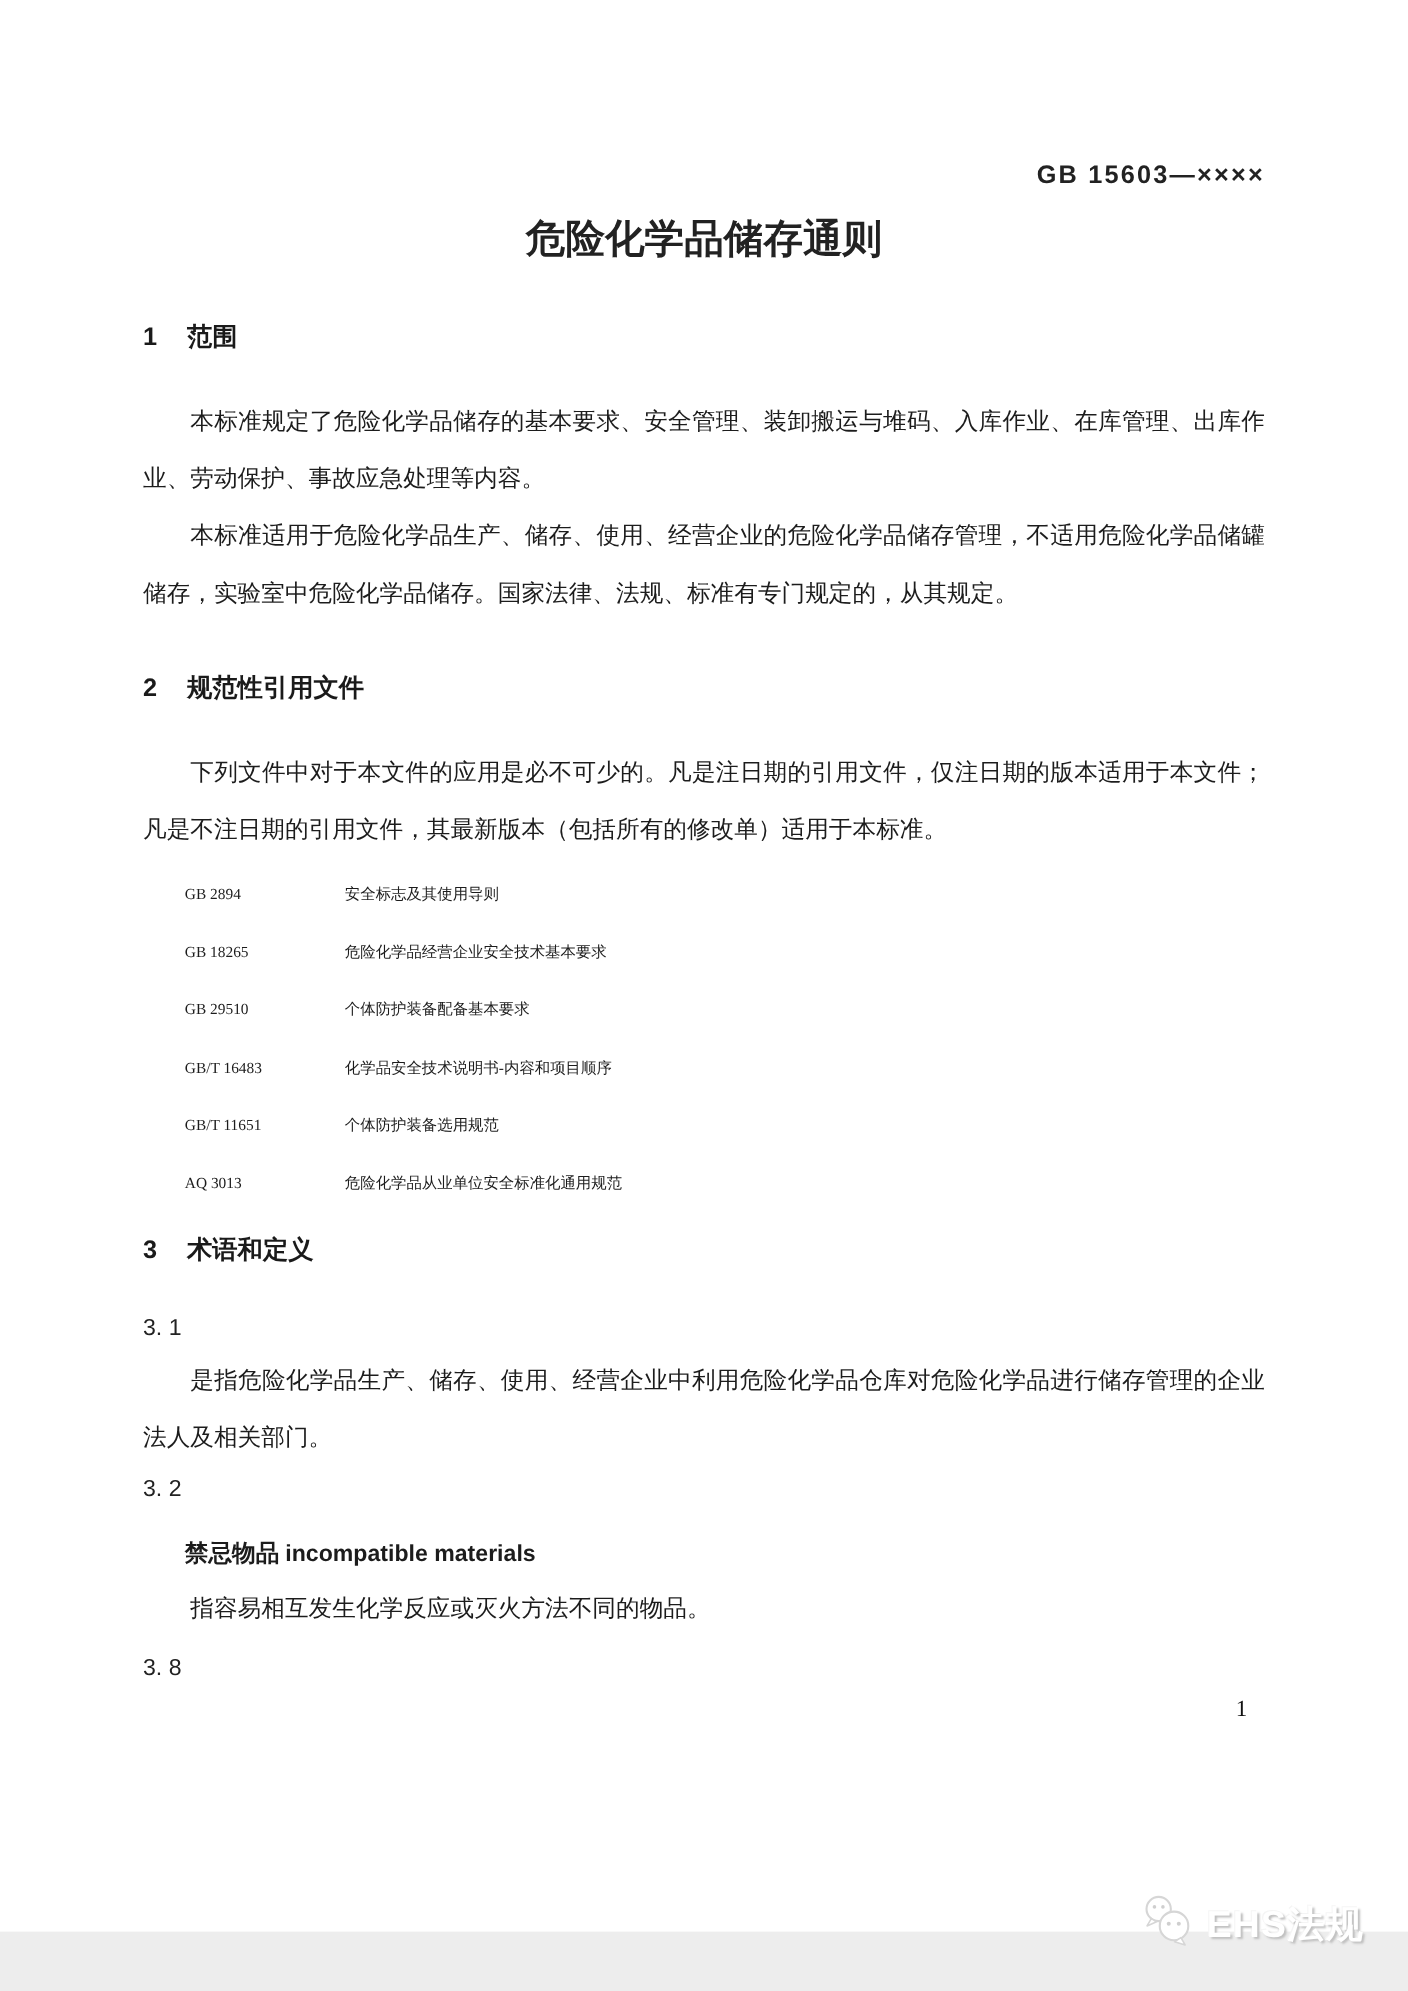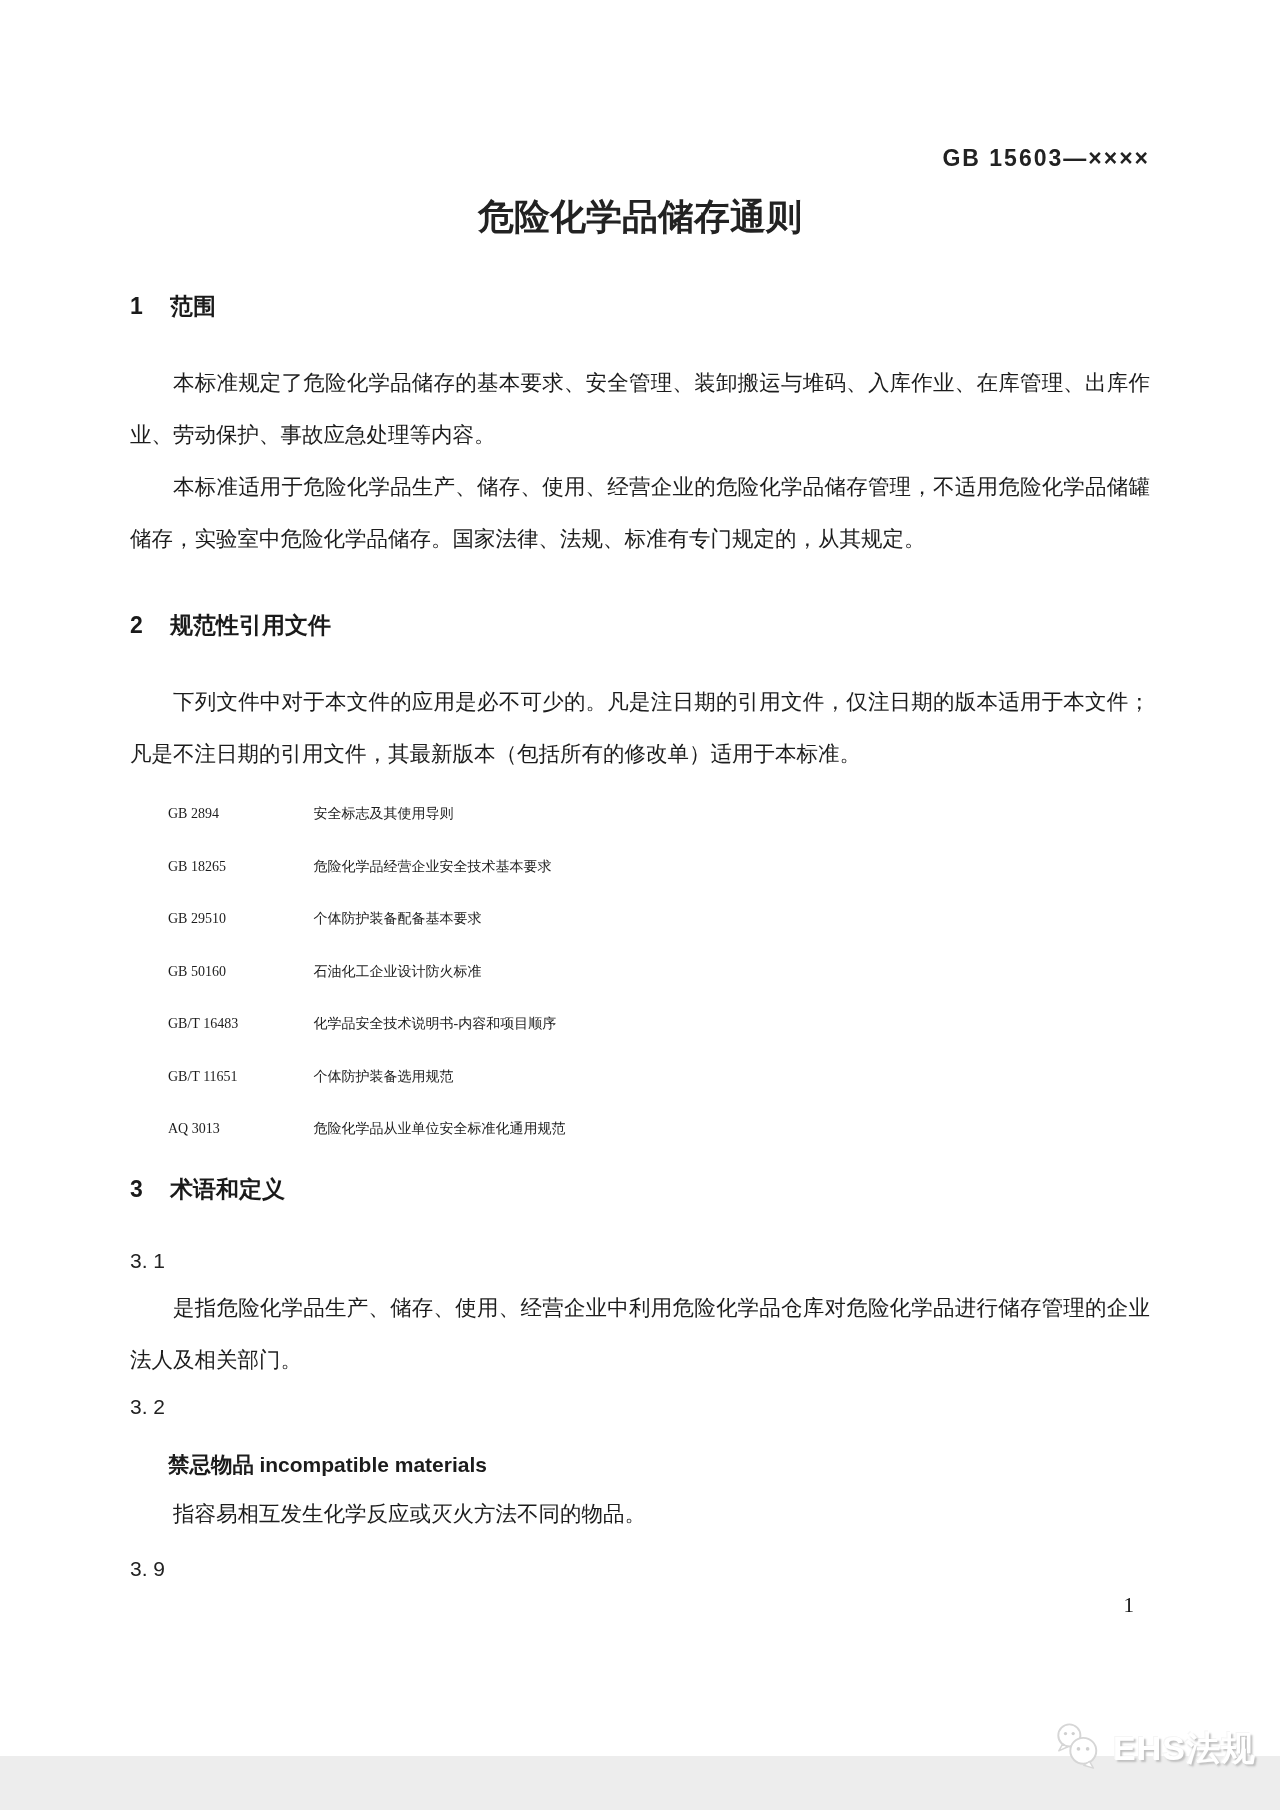--- a/index.html
+++ b/index.html
@@ -99,21 +99,21 @@
     color: #111;
   }
   .footer-band {
     position: absolute;
     left: 0; bottom: 0;
     width: 1280px; height: 54px;
     background: #ededed;
   }
   .watermark {
     position: absolute;
-    top: 1722px; right: 24px;
+    top: 1722px; right: 40px;
     display: flex;
     align-items: center;
     gap: 10px;
   }
   .watermark-text {
     font-family: "Liberation Sans", "DejaVu Sans", sans-serif;
     font-weight: 700;
     font-size: 34px;
     color: #ffffff;
     text-shadow: 2px 2px 2px #bfbfbf, -1px -1px 0 #f5f5f5;
@@ -149,24 +149,20 @@
     </div>
     <div class="ref-row">
       <span class="ref-code">GB 18265</span>
       <span>危险化学品经营企业安全技术基本要求</span>
     </div>
     <div class="ref-row">
       <span class="ref-code">GB 29510</span>
       <span>个体防护装备配备基本要求</span>
     </div>
     <div class="ref-row">
-      <span class="ref-code">GB 50160</span>
-      <span>石油化工企业设计防火标准</span>
-    </div>
-    <div class="ref-row">
       <span class="ref-code">GB/T 16483</span>
       <span>化学品安全技术说明书-内容和项目顺序</span>
     </div>
     <div class="ref-row">
       <span class="ref-code">GB/T 11651</span>
       <span>个体防护装备选用规范</span>
     </div>
     <div class="ref-row">
       <span class="ref-code">AQ 3013</span>
       <span>危险化学品从业单位安全标准化通用规范</span>
@@ -181,21 +177,21 @@
   <div class="term-num">3. 1</div>
   <p class="body-par term-def">是指危险化学品生产、储存、使用、经营企业中利用危险化学品仓库对危险化学品进行储存管理的企业法人及相关部门。</p>
 
   <div class="term-num tn2">3. 2</div>
   <div class="term-line t2">
     <span class="zh">禁忌物品</span>
     <span class="en-sans">incompatible materials</span>
   </div>
   <p class="body-par term-def">指容易相互发生化学反应或灭火方法不同的物品。</p>
 
-  <div class="term-num tn3">3. 9</div>
+  <div class="term-num tn3">3. 8</div>
 
   <div class="page-number">1</div>
 
   <div class="footer-band"></div>
 
   <div class="watermark">
     <span>
       <svg width="50" height="50" viewBox="0 0 52 52">
         <circle cx="17" cy="14" r="11.5" fill="#ffffff" stroke="#d6d6d6" stroke-width="2"></circle>
         <path d="M10 23 L6 30 L15 26 Z" fill="#ffffff" stroke="#d6d6d6" stroke-width="1.5" stroke-linejoin="round"></path>

